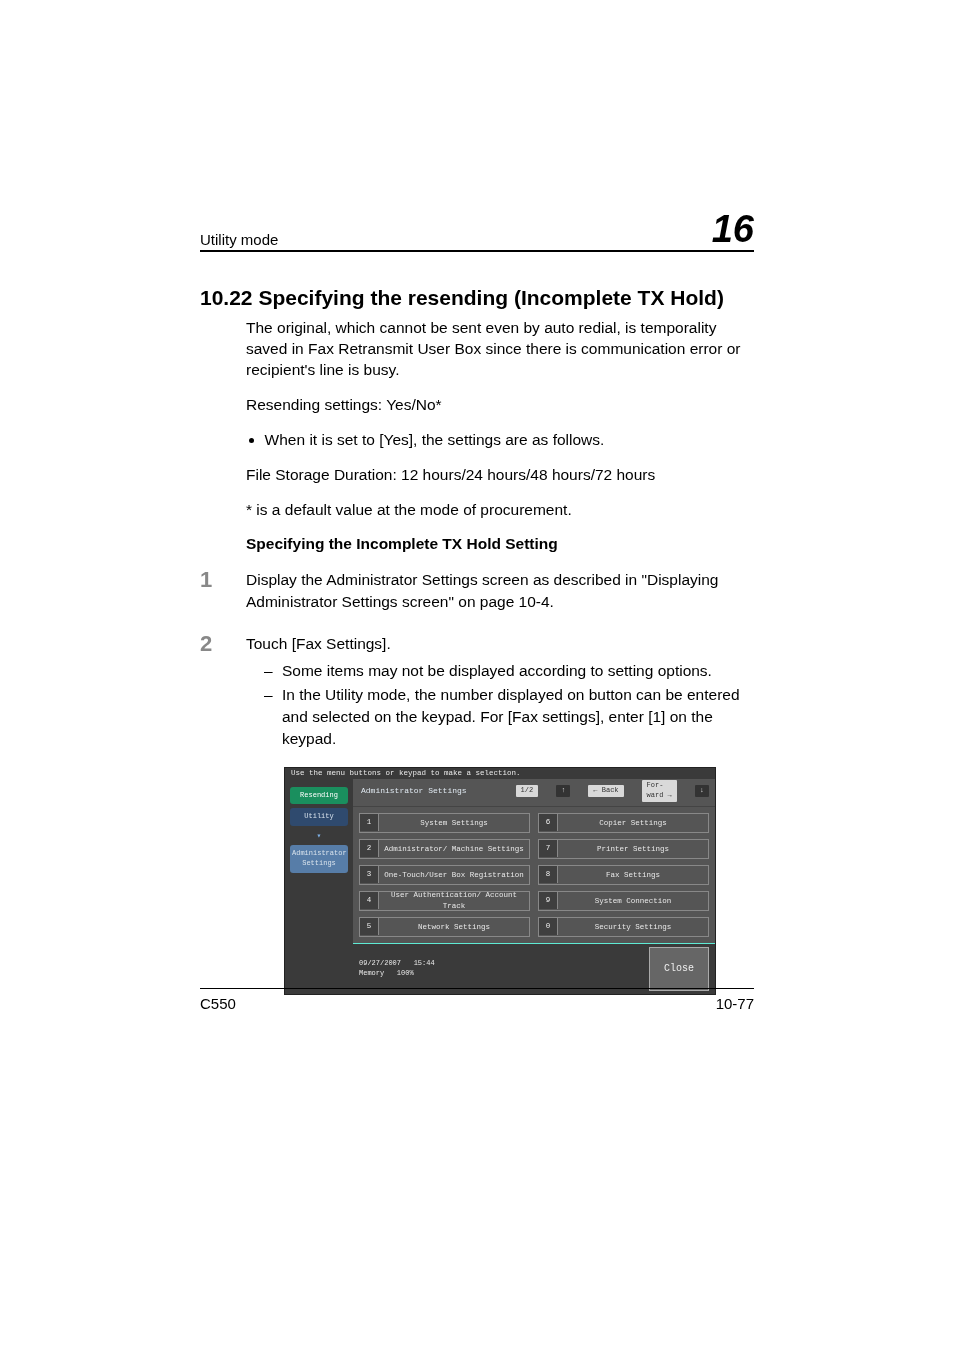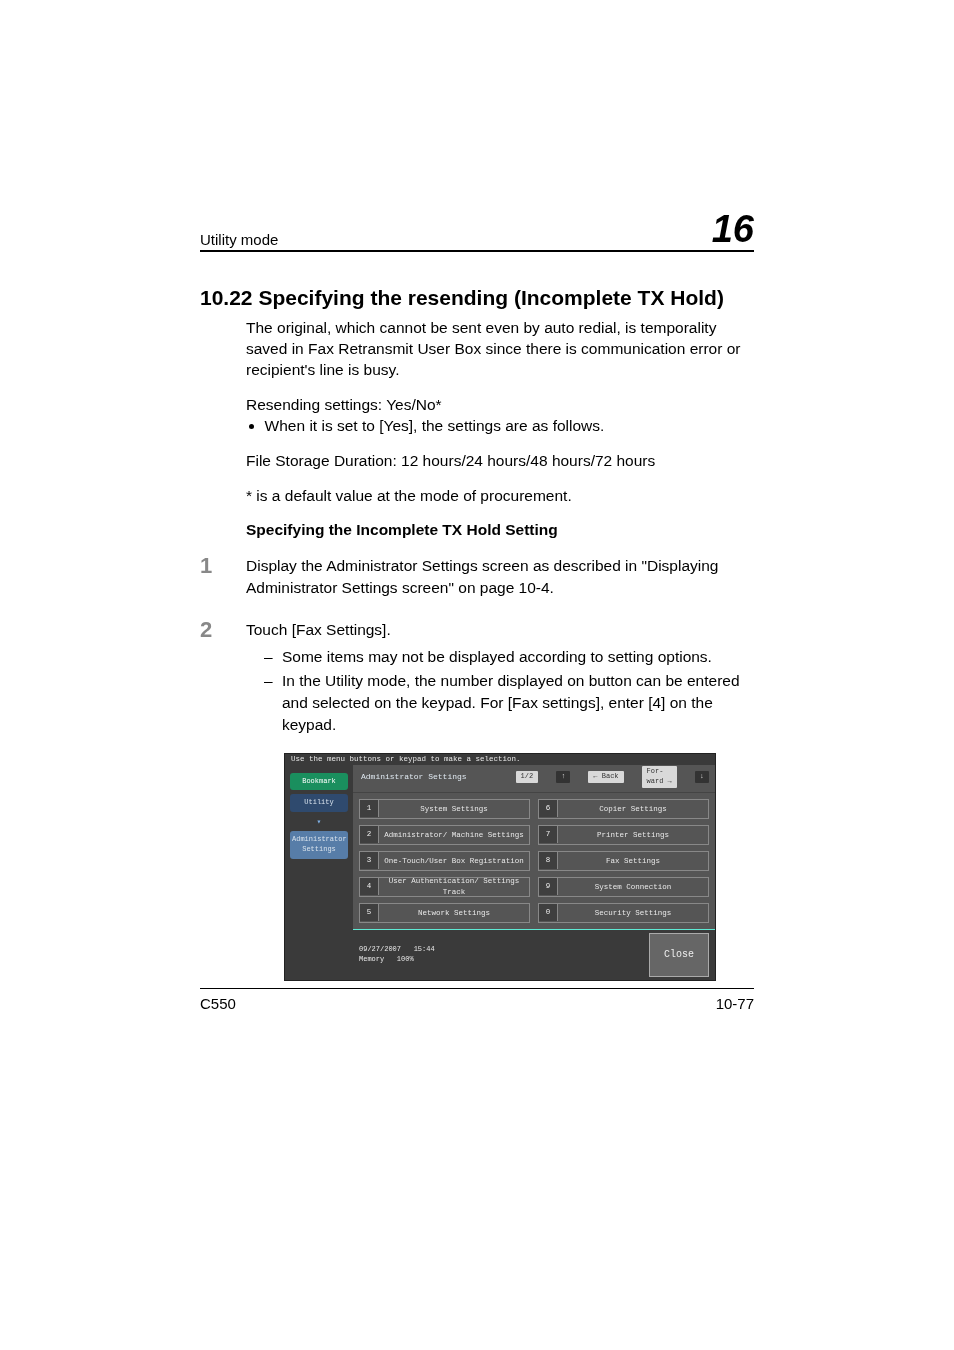--- a/index.html
+++ b/index.html
@@ -206,21 +206,21 @@
   <div class="running-header">
     <span class="left">Utility mode</span>
     <span class="right">16</span>
   </div>
 
   <h2 class="section-title">10.22 Specifying the resending (Incomplete TX Hold)</h2>
 
   <div class="body-block">
     <p>The original, which cannot be sent even by auto redial, is temporality saved in Fax Retransmit User Box since there is communication error or recipient's line is busy.</p>
 
-    <p style="margin-bottom:0">Resending settings: Yes/No*</p>
+    <p style="margin-bottom:14px">Resending settings: Yes/No*</p>
     <ul>
       <li>When it is set to [Yes], the settings are as follows.</li>
     </ul>
 
     <p>File Storage Duration: 12 hours/24 hours/48 hours/72 hours</p>
     <p>* is a default value at the mode of procurement.</p>
 
     <p class="subheading">Specifying the Incomplete TX Hold Setting</p>
   </div>
 
@@ -235,29 +235,29 @@
     <div class="step-num">2</div>
     <div class="step-body">
       <p>Touch [Fax Settings].</p>
       <div class="dash-list">
         <div class="dash-item">
           <span class="dash">–</span>
           <span class="txt">Some items may not be displayed according to setting options.</span>
         </div>
         <div class="dash-item">
           <span class="dash">–</span>
-          <span class="txt">In the Utility mode, the number displayed on button can be entered and selected on the keypad. For [Fax settings], enter [4] on the keypad.</span>
+          <span class="txt">In the Utility mode, the number displayed on button can be entered and selected on the keypad. For [Fax settings], enter [1] on the keypad.</span>
         </div>
       </div>
 
       <div class="device-ui">
         <div class="topbar">Use the menu buttons or keypad to make a selection.</div>
         <div class="row">
           <div class="sidebar">
-            <div class="sbtn sb-bookmark">Bookmark</div>
+            <div class="sbtn sb-bookmark">Resending</div>
             <div class="sbtn sb-utility">Utility</div>
             <div class="sb-arrow">▾</div>
             <div class="sbtn sb-admin">Administrator Settings</div>
           </div>
           <div class="main">
             <div class="breadcrumb">
               <span>Administrator Settings</span>
               <div class="pager">
                 <span class="pill">1/2</span>
                 <span class="pill pill-dark">↑</span>
@@ -275,21 +275,21 @@
                 <div class="gbtn">
                     <span class="num">2</span>
                     <span class="lbl">Administrator/ Machine Settings</span>
                   </div>
                 <div class="gbtn">
                     <span class="num">3</span>
                     <span class="lbl">One-Touch/User Box Registration</span>
                   </div>
                 <div class="gbtn">
                     <span class="num">4</span>
-                    <span class="lbl">User Authentication/ Settings Track</span>
+                    <span class="lbl">User Authentication/ Account Track</span>
                   </div>
                 <div class="gbtn">
                     <span class="num">5</span>
                     <span class="lbl">Network Settings</span>
                   </div>
               </div>
               <div class="gcol">
                 <div class="gbtn">
                     <span class="num">6</span>
                     <span class="lbl">Copier Settings</span>

